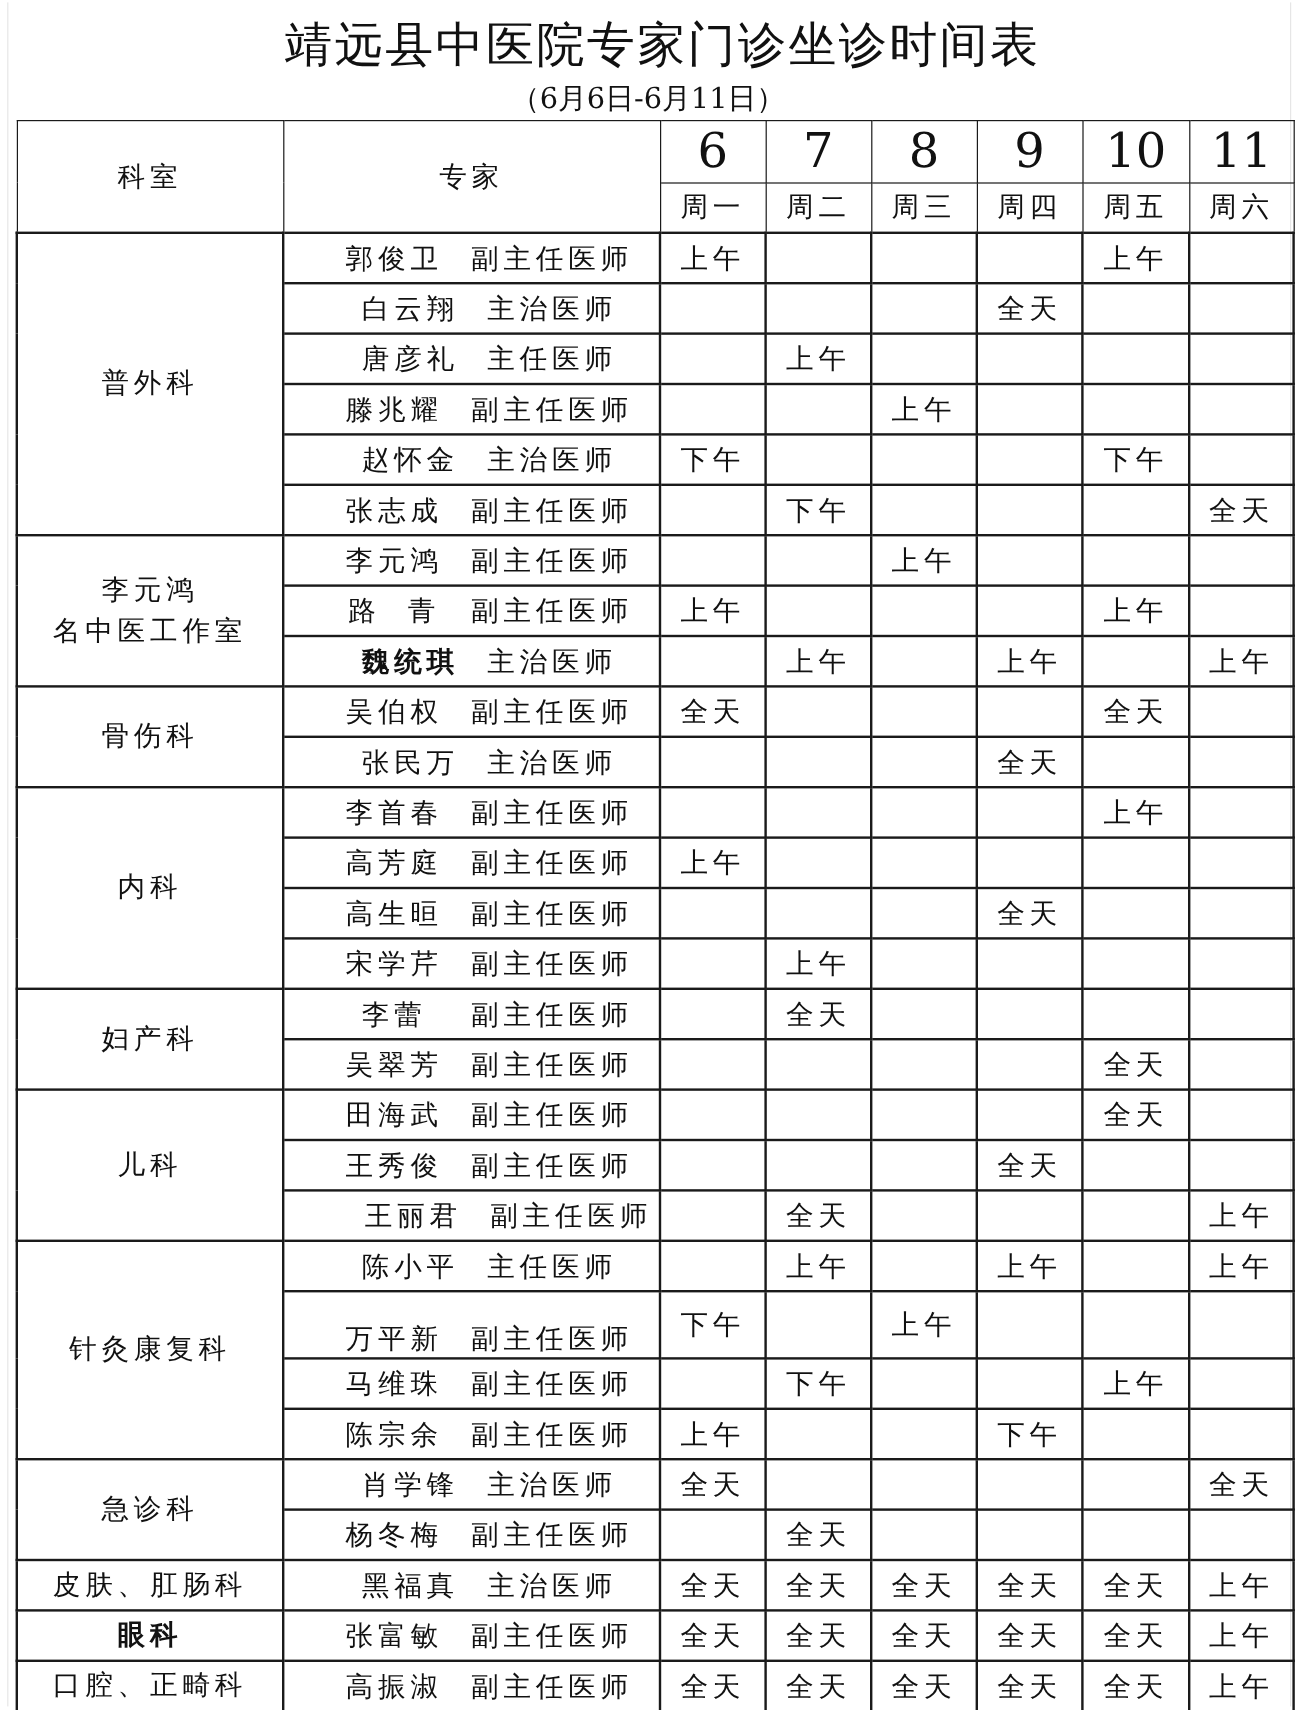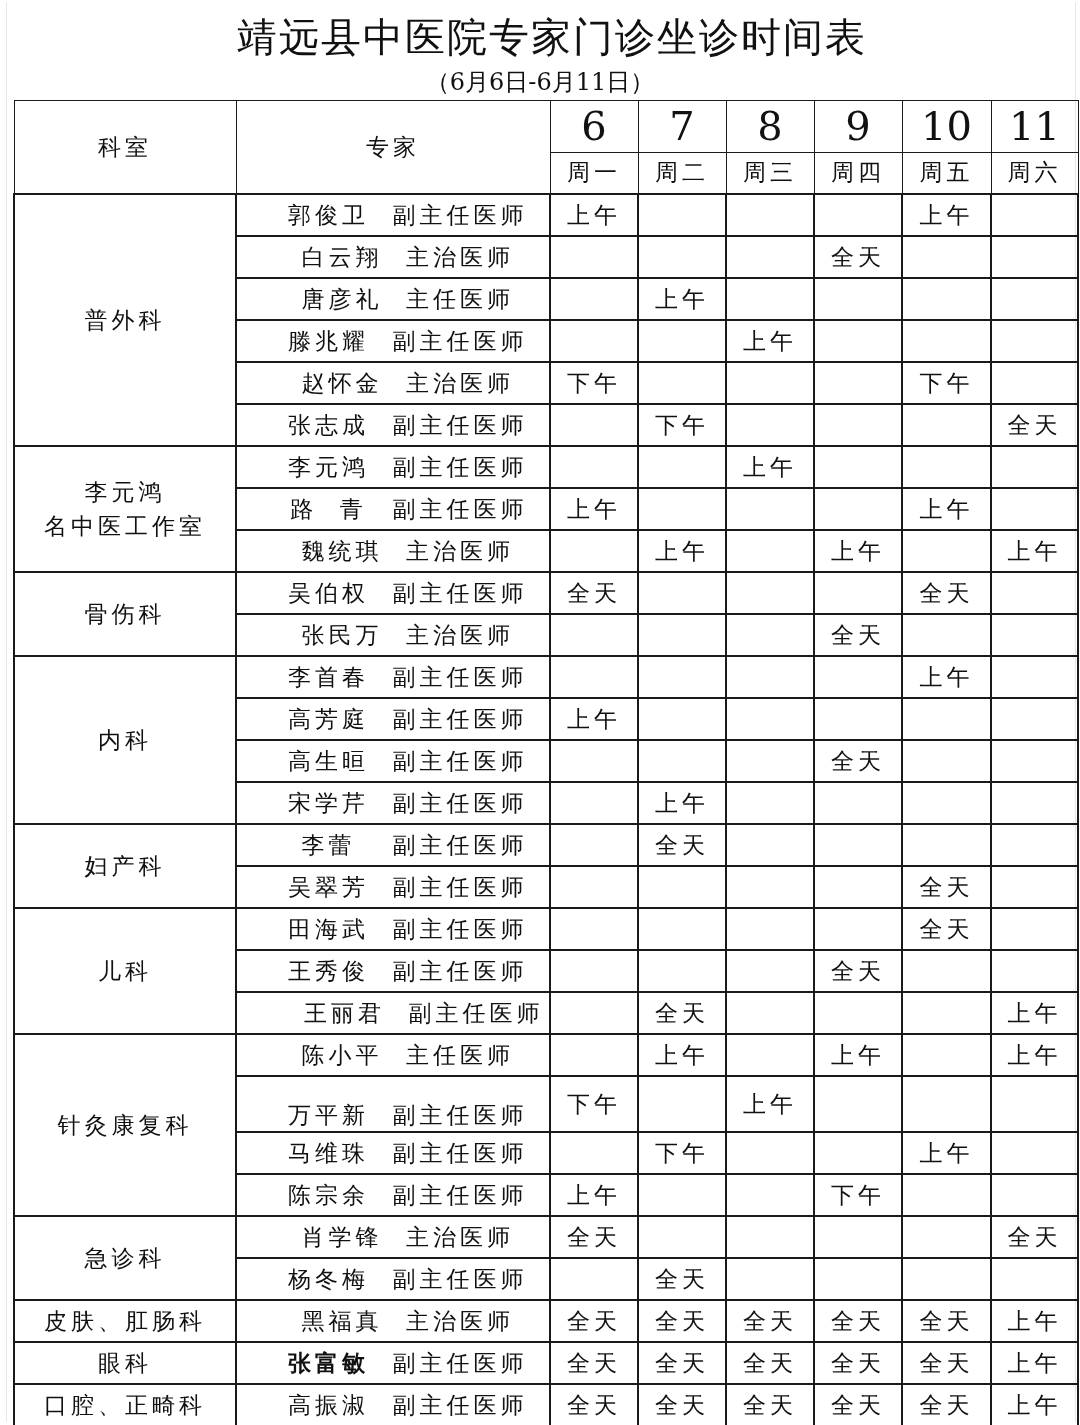--- a/index.html
+++ b/index.html
@@ -135,21 +135,21 @@
       <tr class="row">
         <td class="expert"><span class="ename" style="white-space: pre;">路  青</span><span class="etitle">副主任医师</span></td>
         <td>上午</td>
         <td></td>
         <td></td>
         <td></td>
         <td>上午</td>
         <td></td>
       </tr>
       <tr class="row">
-        <td class="expert"><span class="ename" style="white-space: pre;">魏统琪</span><span class="etitle">主治医师</span></td>
+        <td class="expert"><span class="ename" style="white-space: pre; font-weight: bold;">魏统琪</span><span class="etitle">主治医师</span></td>
         <td></td>
         <td>上午</td>
         <td></td>
         <td>上午</td>
         <td></td>
         <td>上午</td>
       </tr>
       <tr class="row">
         <td class="dept" rowspan="2" style="white-space: pre-line;">骨伤科</td>
         <td class="expert"><span class="ename" style="white-space: pre;">吴伯权</span><span class="etitle">副主任医师</span></td>
@@ -313,22 +313,22 @@
         <td class="dept" rowspan="1" style="white-space: pre-line;">皮肤、肛肠科</td>
         <td class="expert"><span class="ename" style="white-space: pre;">黑福真</span><span class="etitle">主治医师</span></td>
         <td>全天</td>
         <td>全天</td>
         <td>全天</td>
         <td>全天</td>
         <td>全天</td>
         <td>上午</td>
       </tr>
       <tr class="row">
-        <td class="dept" rowspan="1" style="white-space: pre-line;">眼科</td>
-        <td class="expert"><span class="ename" style="white-space: pre; font-weight: bold;">张富敏</span><span class="etitle">副主任医师</span></td>
+        <td class="dept" rowspan="1" style="white-space: pre-line; font-weight: bold;">眼科</td>
+        <td class="expert"><span class="ename" style="white-space: pre;">张富敏</span><span class="etitle">副主任医师</span></td>
         <td>全天</td>
         <td>全天</td>
         <td>全天</td>
         <td>全天</td>
         <td>全天</td>
         <td>上午</td>
       </tr>
       <tr class="row">
         <td class="dept" rowspan="1" style="white-space: pre-line;">口腔、正畸科</td>
         <td class="expert"><span class="ename" style="white-space: pre;">高振淑</span><span class="etitle">副主任医师</span></td>

